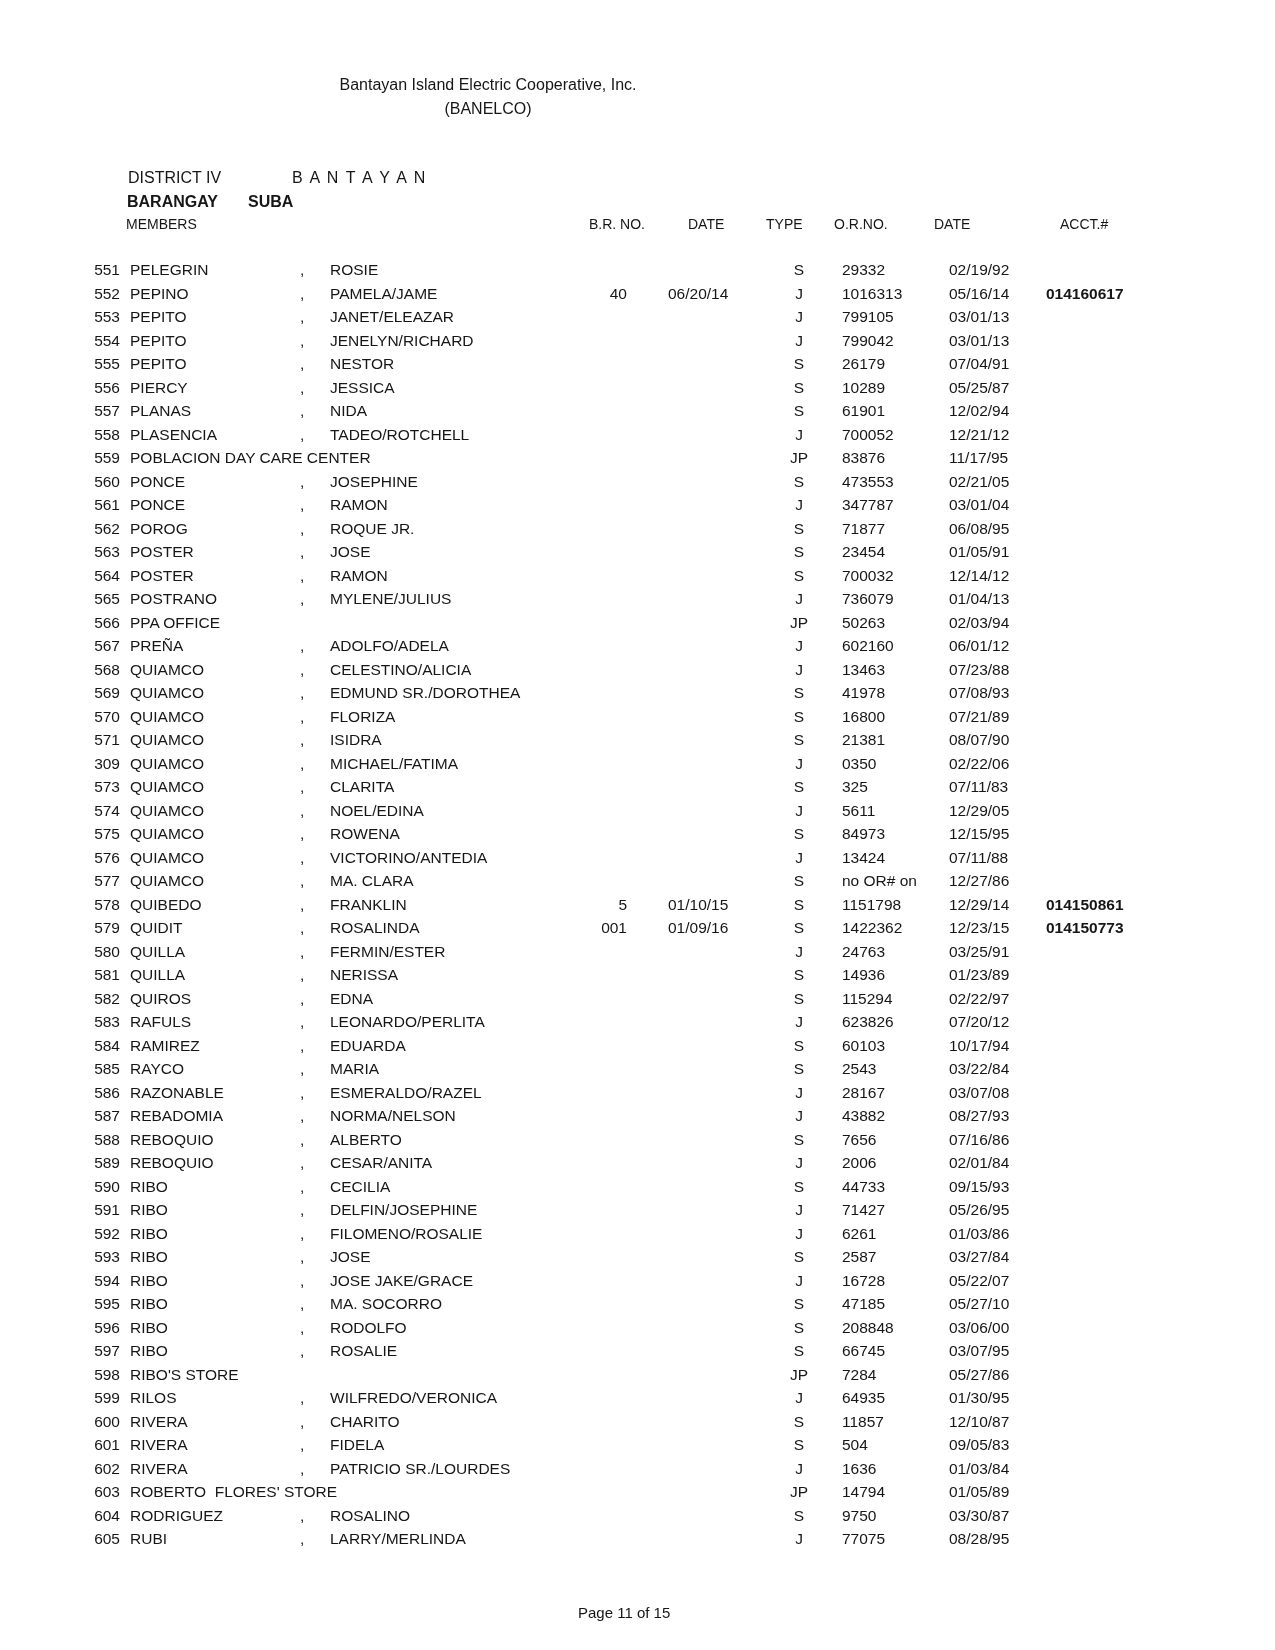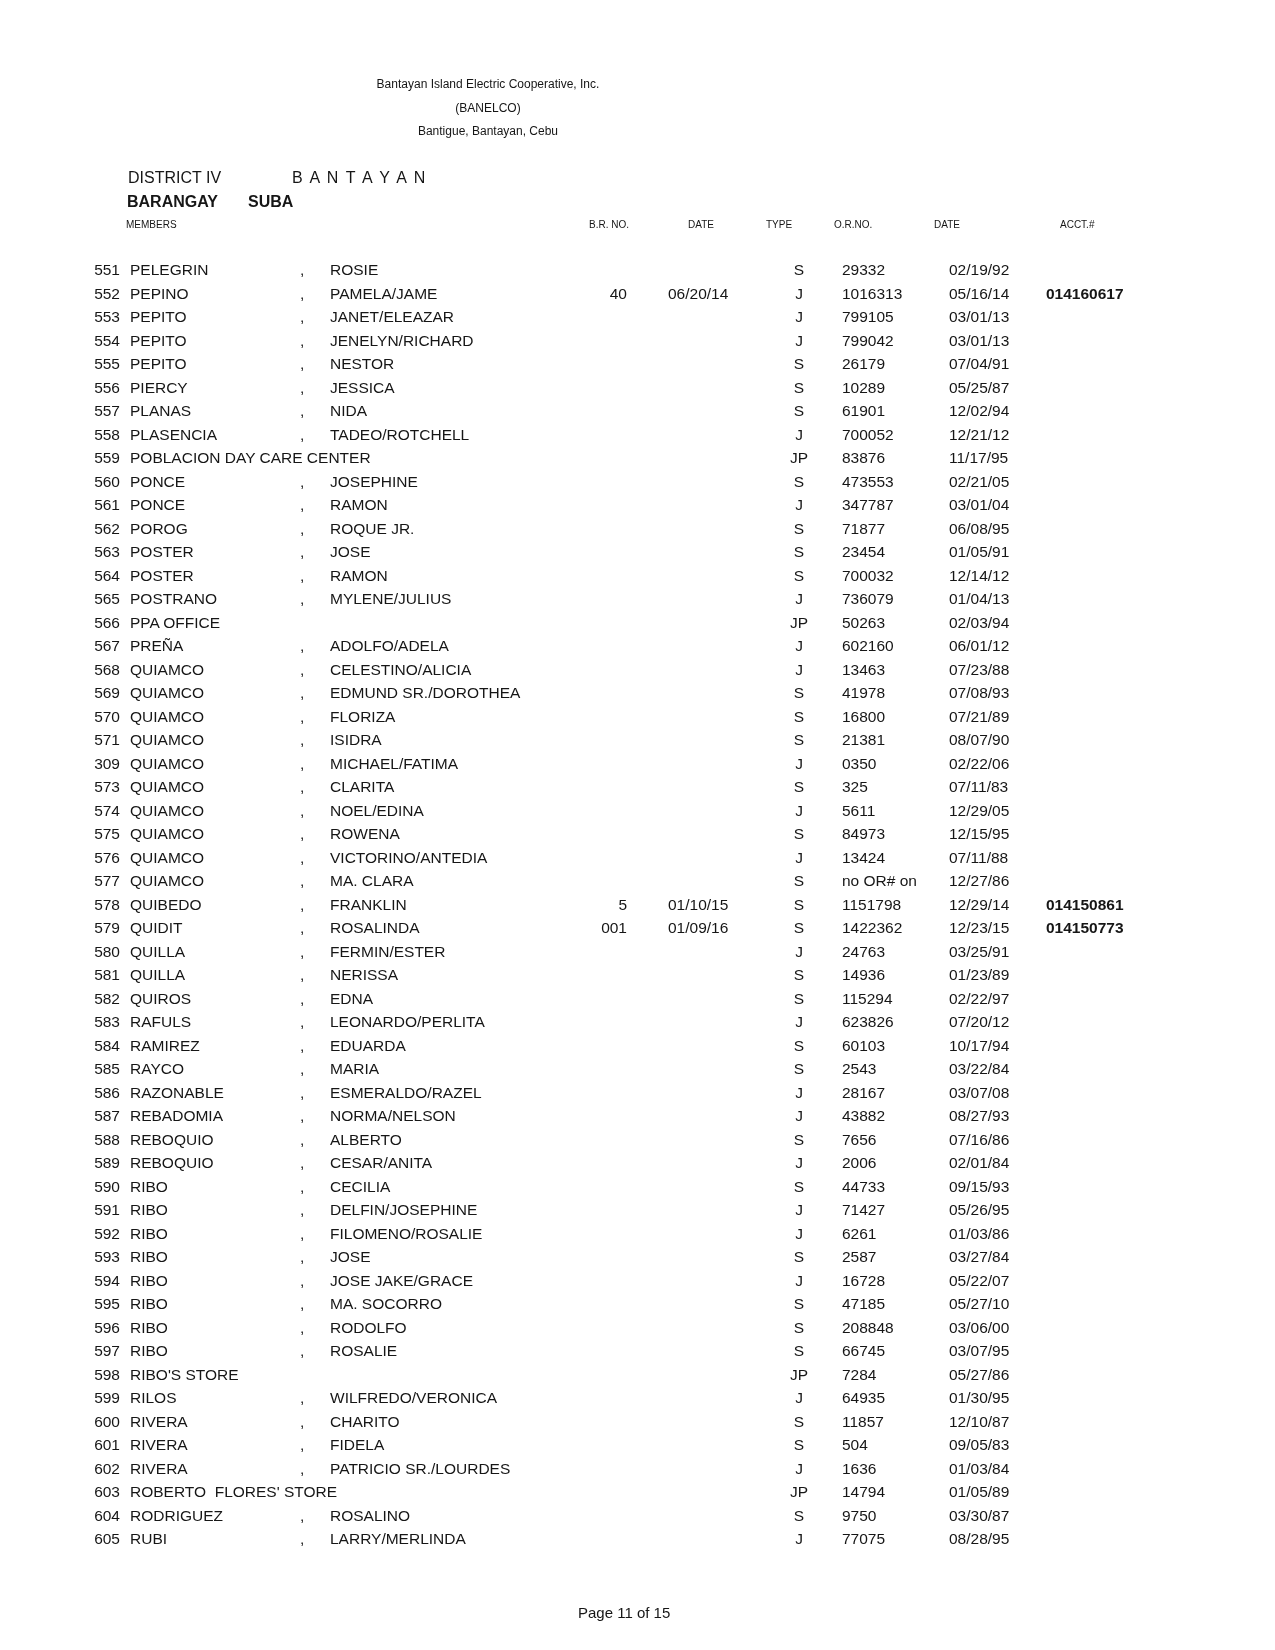--- a/index.html
+++ b/index.html
@@ -9,29 +9,29 @@
     margin:0 auto;
     background:#ffffff;
     color:#161616;
     font-family:"Liberation Sans","DejaVu Sans",sans-serif;
     overflow:hidden;
   }
   .abs{position:absolute;white-space:pre;line-height:23.5px;}
   
   .title-block{
     position:absolute;left:138px;top:73px;width:700px;
-    text-align:center;font-size:12px;line-height:23.5px;
+    text-align:center;font-size:16px;line-height:23.5px;
   }
   .title-block div{white-space:pre;}
   
   .hline{font-size:16px;}
   .bold{font-weight:bold;}
   .spaced{letter-spacing:1.6px;}
   
-  .colhead{font-size:10px;}
+  .colhead{font-size:14px;}
   
   .rows{position:absolute;left:0;top:258px;width:1275px;padding-left:8px;}
   .row{position:relative;height:23.5px;font-size:15.5px;}
   .row span{position:absolute;top:0;line-height:23.5px;white-space:pre;}
   .c-num  {left:84px;width:28px;text-align:right;}
   .c-sur  {left:122px;}
   .c-com  {left:292px;}
   .c-giv  {left:322px;}
   .c-brno {left:545px;width:74px;text-align:right;}
   .c-brdt {left:660px;width:76px;text-align:left;}
@@ -42,21 +42,20 @@
   .footer{font-size:15px;}
 </style>
 </head>
 <body>
 
 <div class="page">
 
   <div class="title-block">
     <div>Bantayan Island Electric Cooperative, Inc.</div>
     <div>(BANELCO)</div>
-    <div>Bantigue, Bantayan, Cebu</div>
   </div>
 
   <span class="abs hline" style="left:128px;top:166px;">DISTRICT IV</span>
   <span class="abs hline spaced" style="left:292px;top:166px;">B A N T A Y A N</span>
 
   <span class="abs hline bold" style="left:127px;top:189.5px;">BARANGAY</span>
   <span class="abs hline bold" style="left:248px;top:189.5px;">SUBA</span>
 
   <span class="abs colhead" style="left:126px;top:213px;">MEMBERS</span>
   <span class="abs colhead" style="left:589px;top:213px;">B.R. NO.</span>

